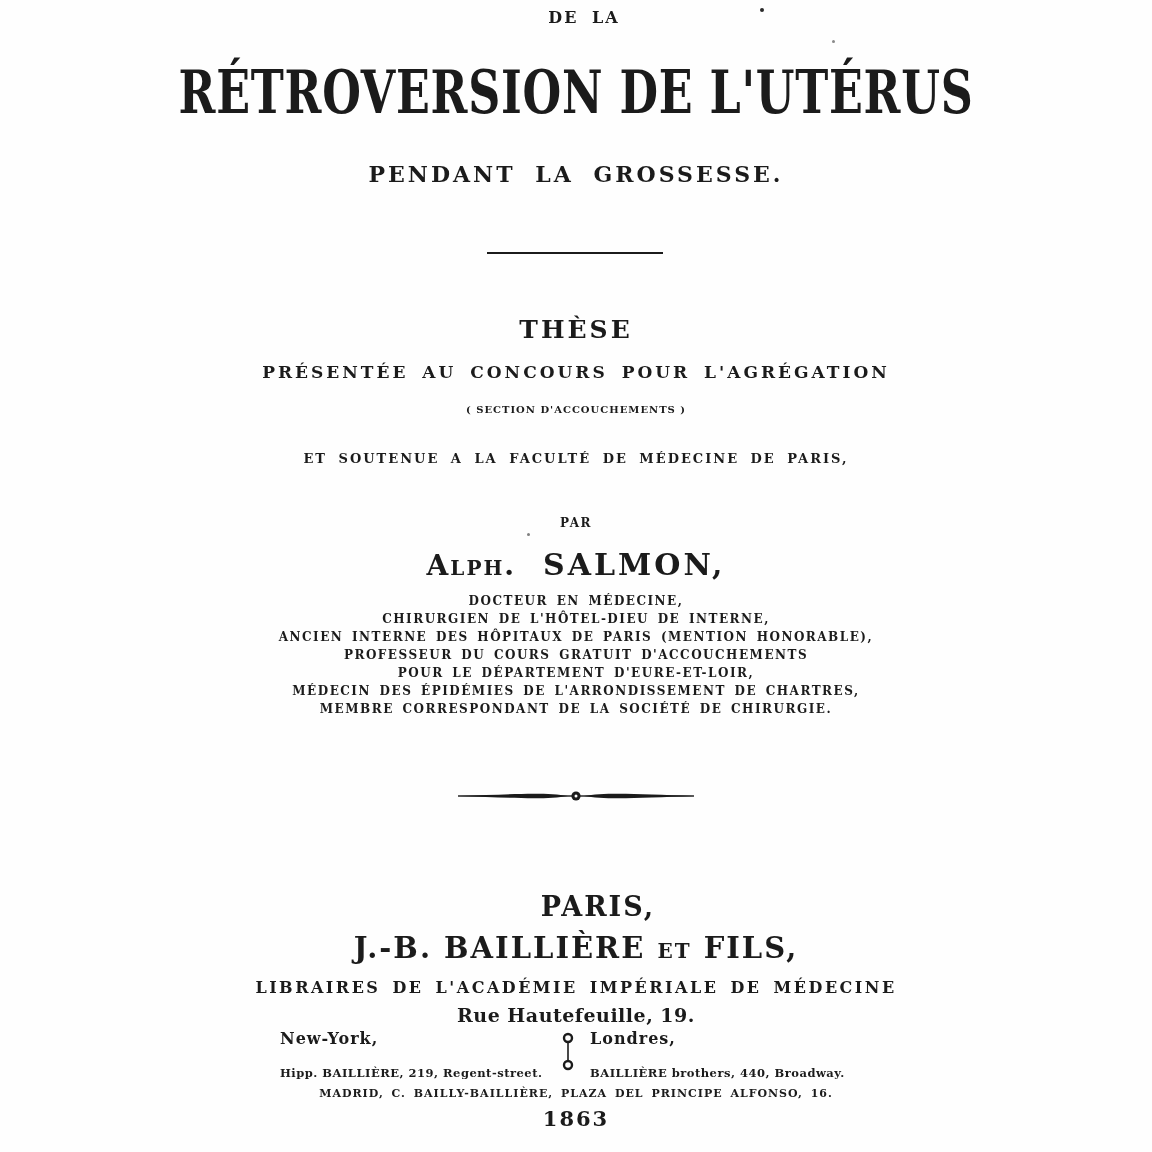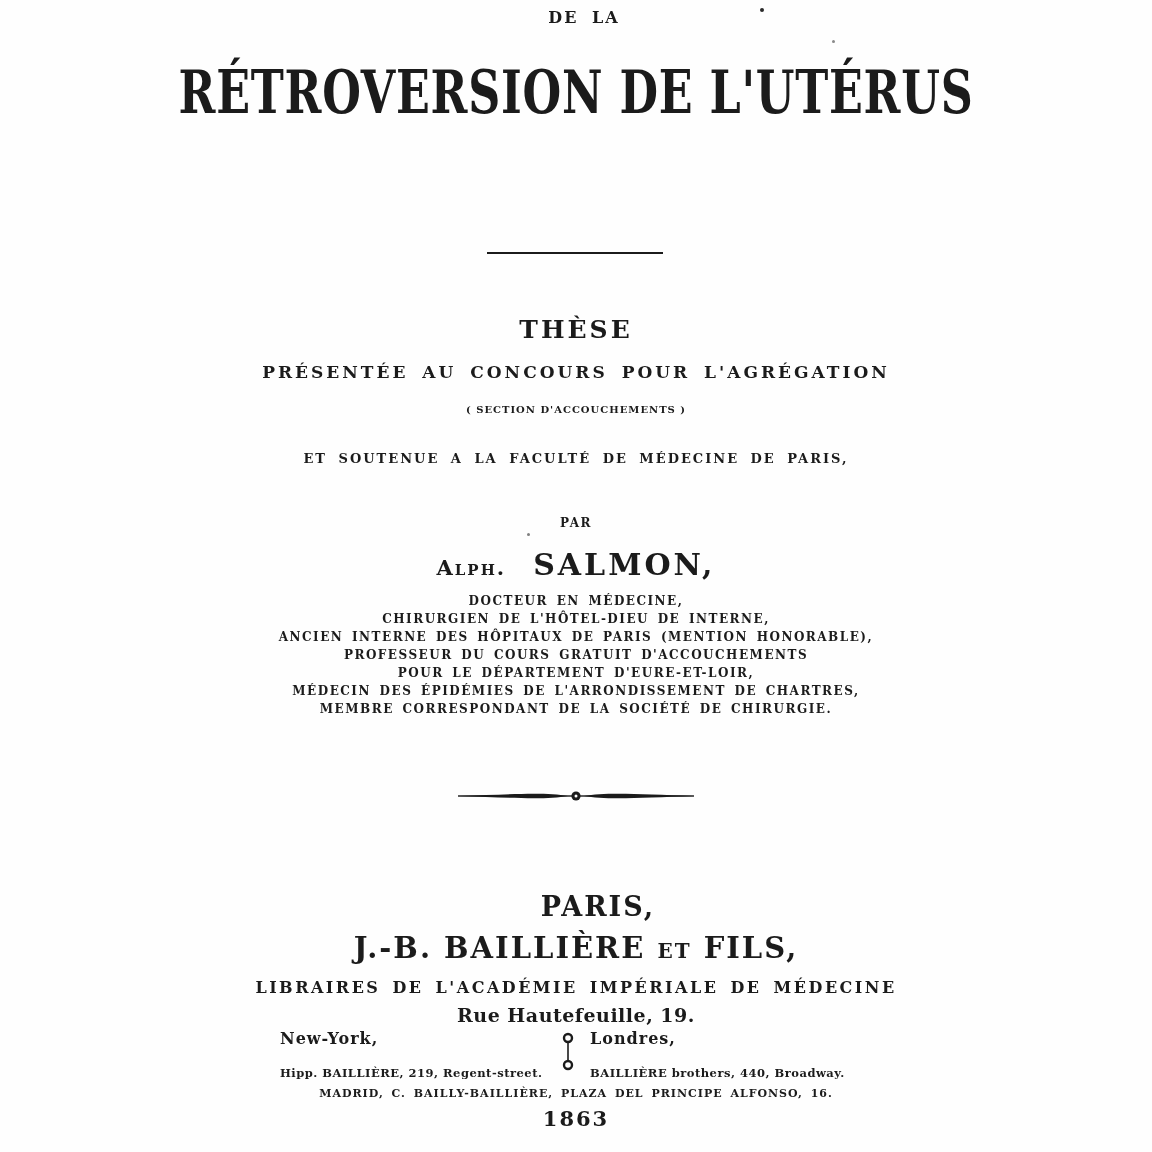--- a/index.html
+++ b/index.html
@@ -87,21 +87,21 @@
     font-weight: bold;
     letter-spacing: 1.5px;
   }
   .author {
     top: 550px;
     font-size: 30px;
     font-weight: bold;
     letter-spacing: 3px;
   }
   .author .prefix {
-    font-size: 21px;
+    font-size: 28px;
     font-variant: small-caps;
     letter-spacing: 2px;
     margin-right: 27px;
   }
   .credentials {
     position: absolute;
     top: 592px;
     left: 0;
     right: 0;
     text-align: center;
@@ -205,20 +205,21 @@
 <div class="page">
 
   <span class="speck speck-1"></span>
   <span class="speck speck-2"></span>
   <span class="speck speck-3"></span>
 
   <div class="line supertitle">DE LA</div>
 
   <div class="line main-title">RÉTROVERSION DE L'UTÉRUS</div>
 
+  <div class="line subtitle">PENDANT LA GROSSESSE.</div>
 
   <div class="top-rule"></div>
 
   <div class="line these-heading">THÈSE</div>
 
   <div class="line these-line1">PRÉSENTÉE AU CONCOURS POUR L'AGRÉGATION</div>
 
   <div class="line these-section">( SECTION D'ACCOUCHEMENTS )</div>
 
   <div class="line these-line2">ET SOUTENUE A LA FACULTÉ DE MÉDECINE DE PARIS,</div>

